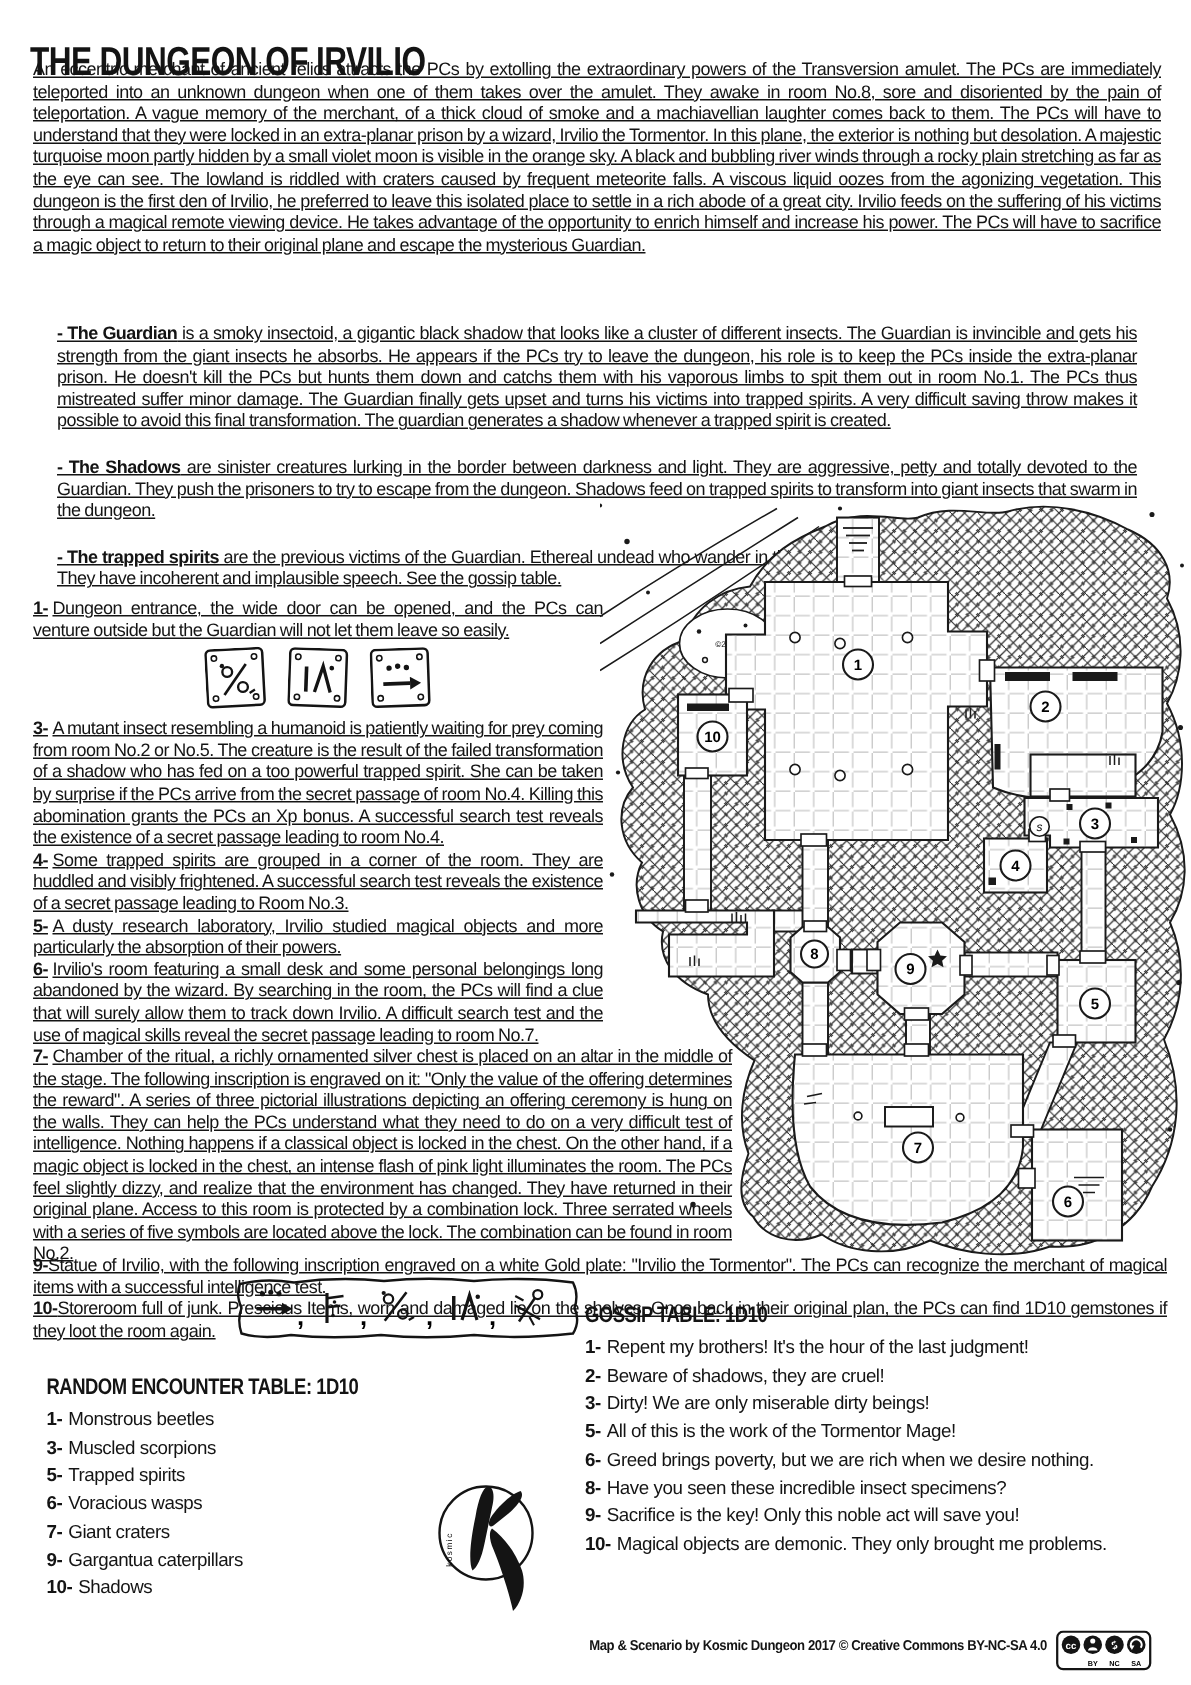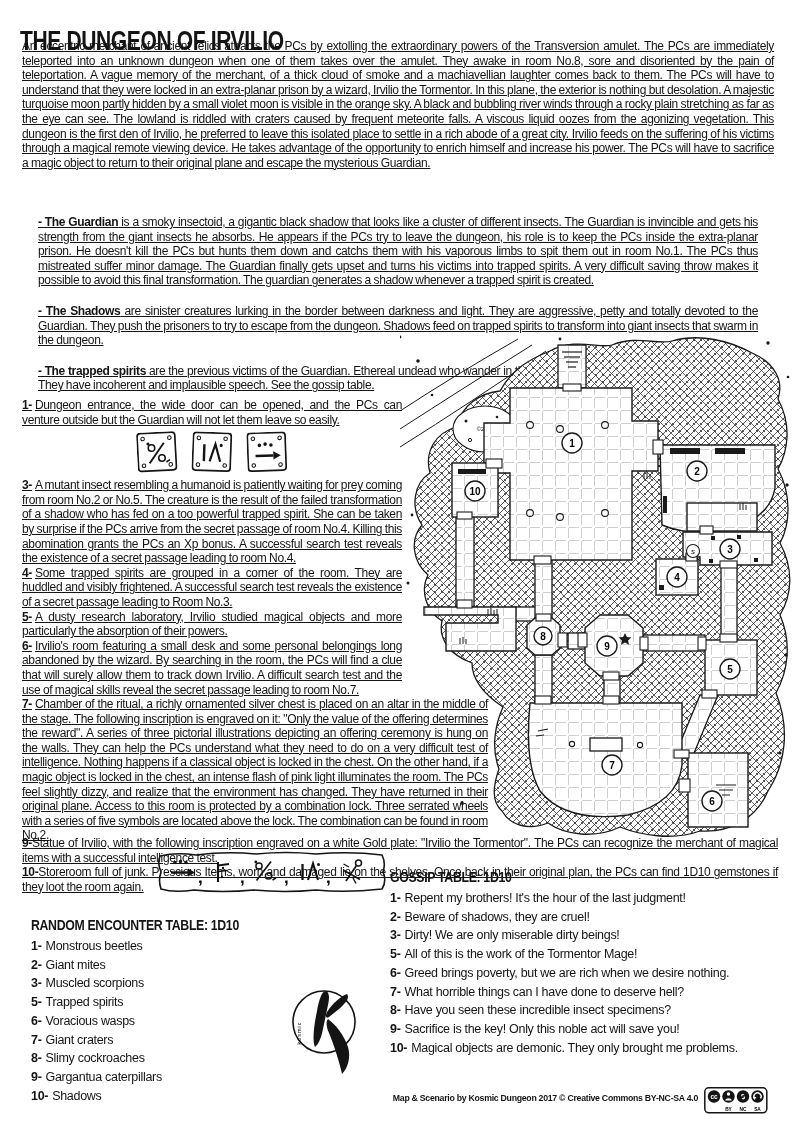--- a/index.html
+++ b/index.html
@@ -170,38 +170,35 @@
 </div>
 
 <div id="final-items" class="abs bodytext">
   <p><b>9-</b><span>Statue of Irvilio, with the following inscription engraved on a white Gold plate: "Irvilio the Tormentor". The PCs can recognize the merchant of magical items with a successful intelligence test.</span></p>
   <p><b>10-</b><span>Storeroom full of junk. Prescious Items, worn and damaged lie on the shelves. Once back in their original plan, the PCs can find 1D10 gemstones if they loot the room again.</span></p>
 </div>
 
 <div id="encounter-table" class="abs">
   <p class="tbl-title">RANDOM ENCOUNTER TABLE: 1D10</p>
   <p class="tbl-item"><b>1-</b><span>Monstrous beetles</span></p>
-  <p class="tbl-item"><b>2-</b><span>Giant mites</span></p>
   <p class="tbl-item"><b>3-</b><span>Muscled scorpions</span></p>
   <p class="tbl-item"><b>5-</b><span>Trapped spirits</span></p>
   <p class="tbl-item"><b>6-</b><span>Voracious wasps</span></p>
   <p class="tbl-item"><b>7-</b><span>Giant craters</span></p>
-  <p class="tbl-item"><b>8-</b><span>Slimy cockroaches</span></p>
   <p class="tbl-item"><b>9-</b><span>Gargantua caterpillars</span></p>
   <p class="tbl-item"><b>10-</b><span>Shadows</span></p>
 </div>
 
 <div id="gossip-table" class="abs">
   <p class="tbl-title">GOSSIP TABLE: 1D10</p>
   <p class="tbl-item"><b>1-</b><span>Repent my brothers! It's the hour of the last judgment!</span></p>
   <p class="tbl-item"><b>2-</b><span>Beware of shadows, they are cruel!</span></p>
   <p class="tbl-item"><b>3-</b><span>Dirty! We are only miserable dirty beings!</span></p>
   <p class="tbl-item"><b>5-</b><span>All of this is the work of the Tormentor Mage!</span></p>
   <p class="tbl-item"><b>6-</b><span>Greed brings poverty, but we are rich when we desire nothing.</span></p>
-  <p class="tbl-item"><b>7-</b><span>What horrible things can I have done to deserve hell?</span></p>
   <p class="tbl-item"><b>8-</b><span>Have you seen these incredible insect specimens?</span></p>
   <p class="tbl-item"><b>9-</b><span>Sacrifice is the key! Only this noble act will save you!</span></p>
   <p class="tbl-item"><b>10-</b><span>Magical objects are demonic. They only brought me problems.</span></p>
 </div>
 
 <div id="logo" class="abs">
   <svg width="88" height="110" viewBox="0 0 88 110">
     <circle cx="42" cy="42" r="31" fill="none" stroke="#141414" stroke-width="1.6"></circle>
     <path d="M43,11 C47,11 48,17 46,25 L41,49 C39,59 36,65 33,67 C30,61 32,45 35,31 C37,19 40,12 43,11 Z" fill="#141414"></path>
     <path d="M65,14 C68,17 64,23 57,29 L47,37 C44,39 43,36 45,32 C50,24 59,16 65,14 Z" fill="#141414"></path>

